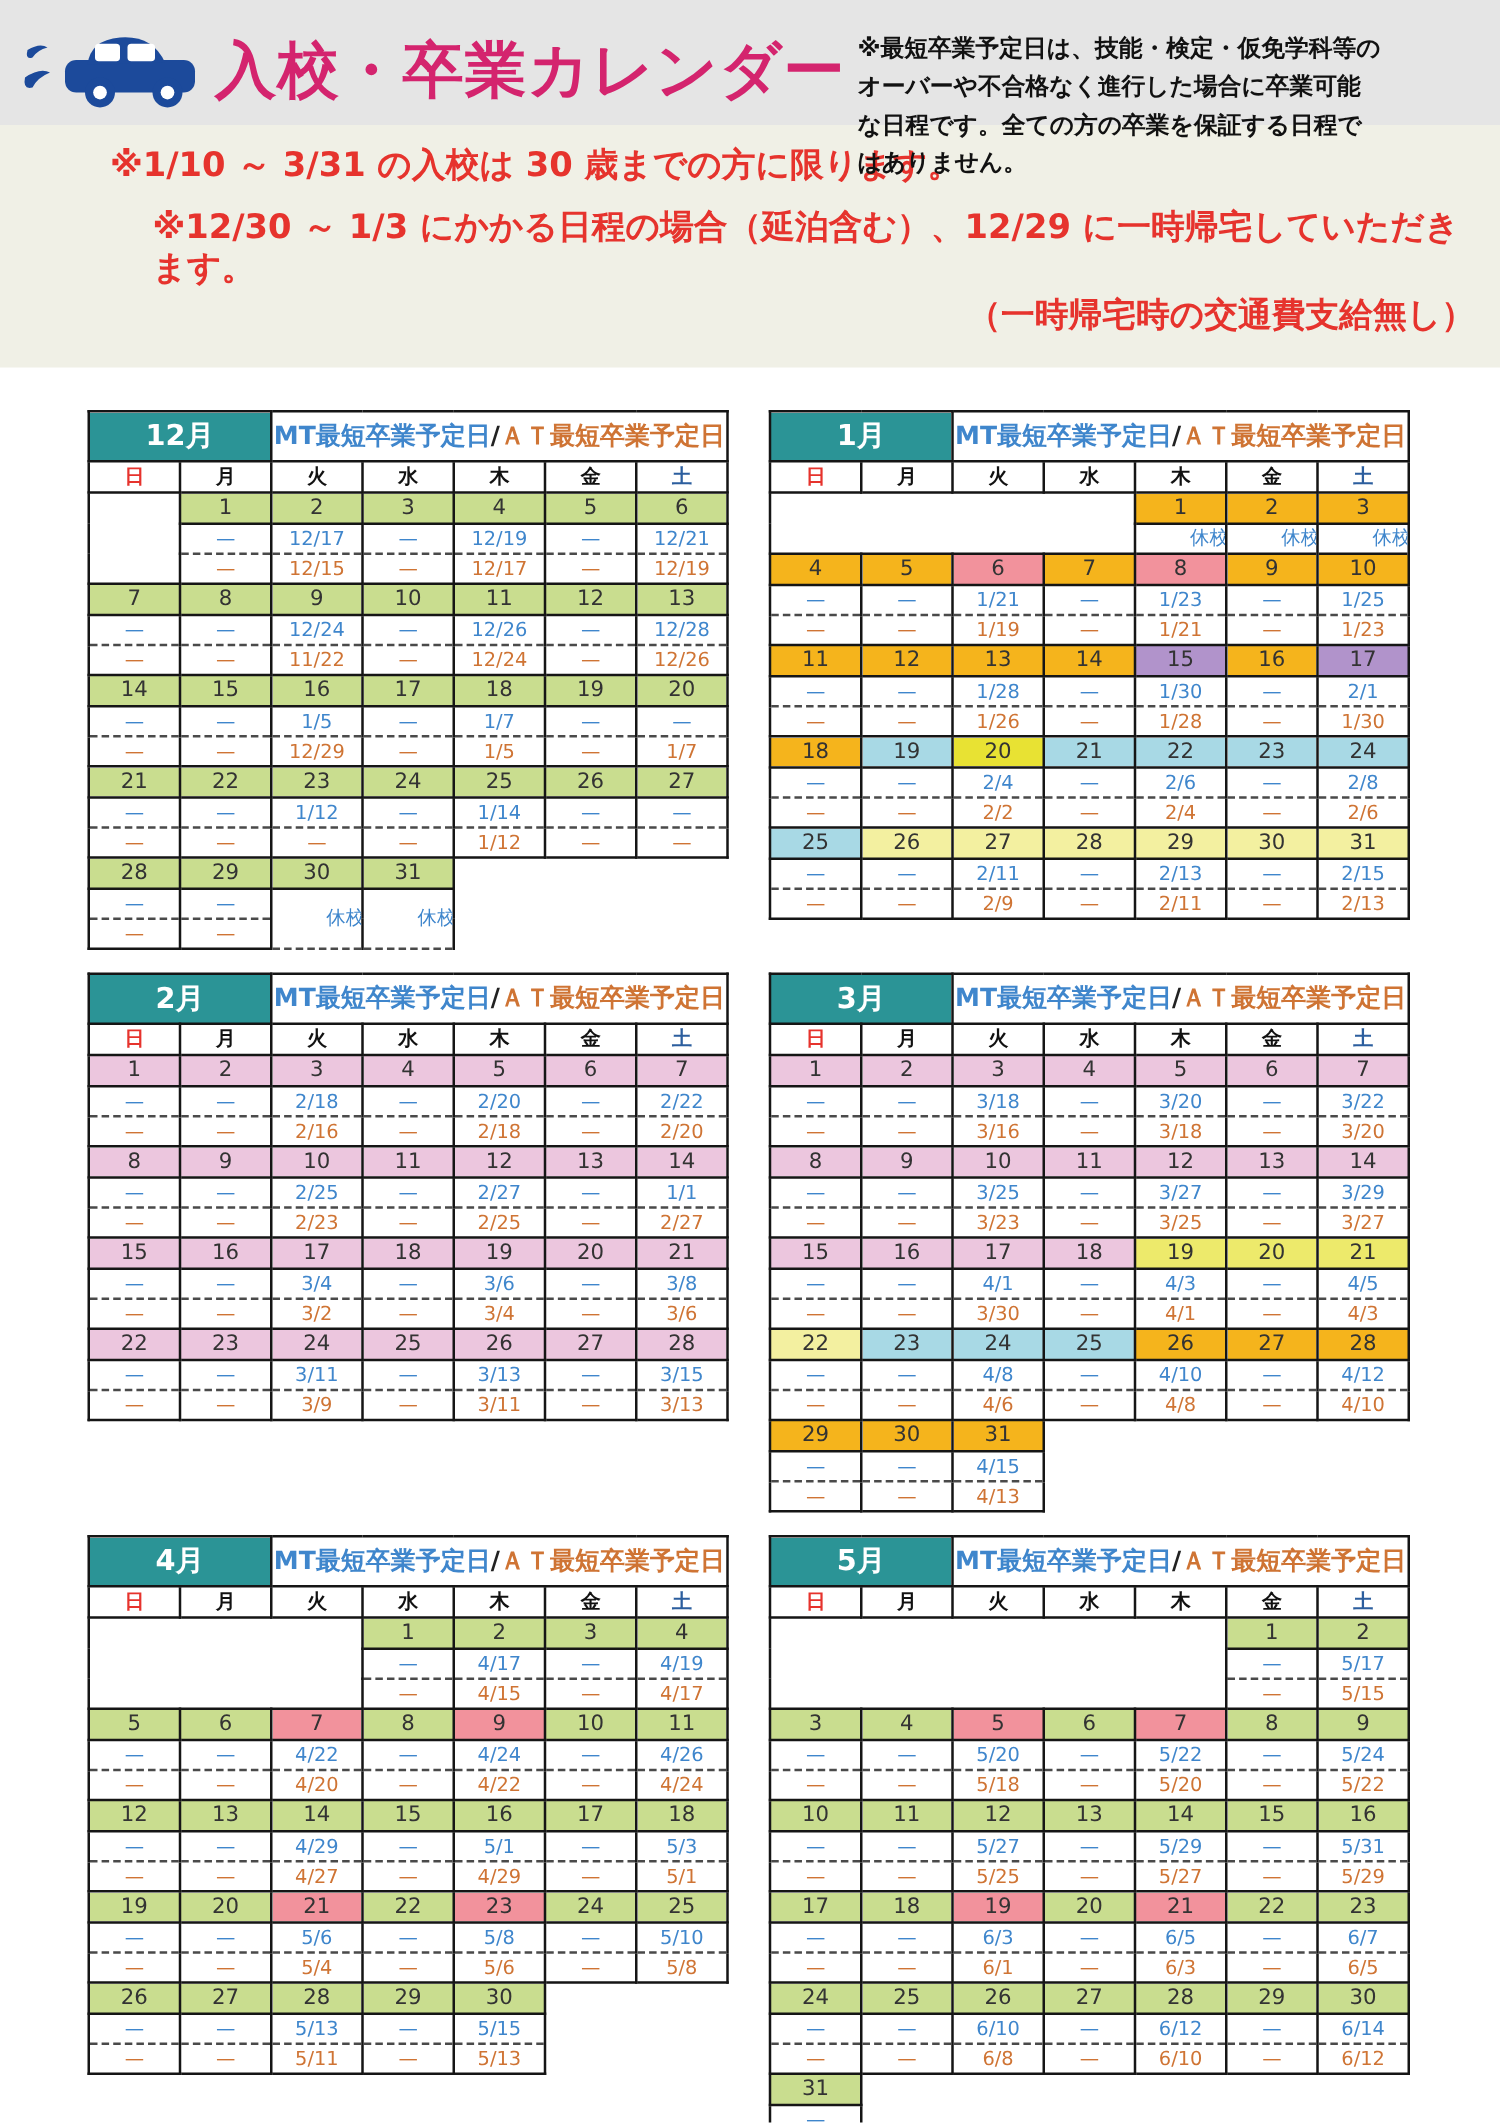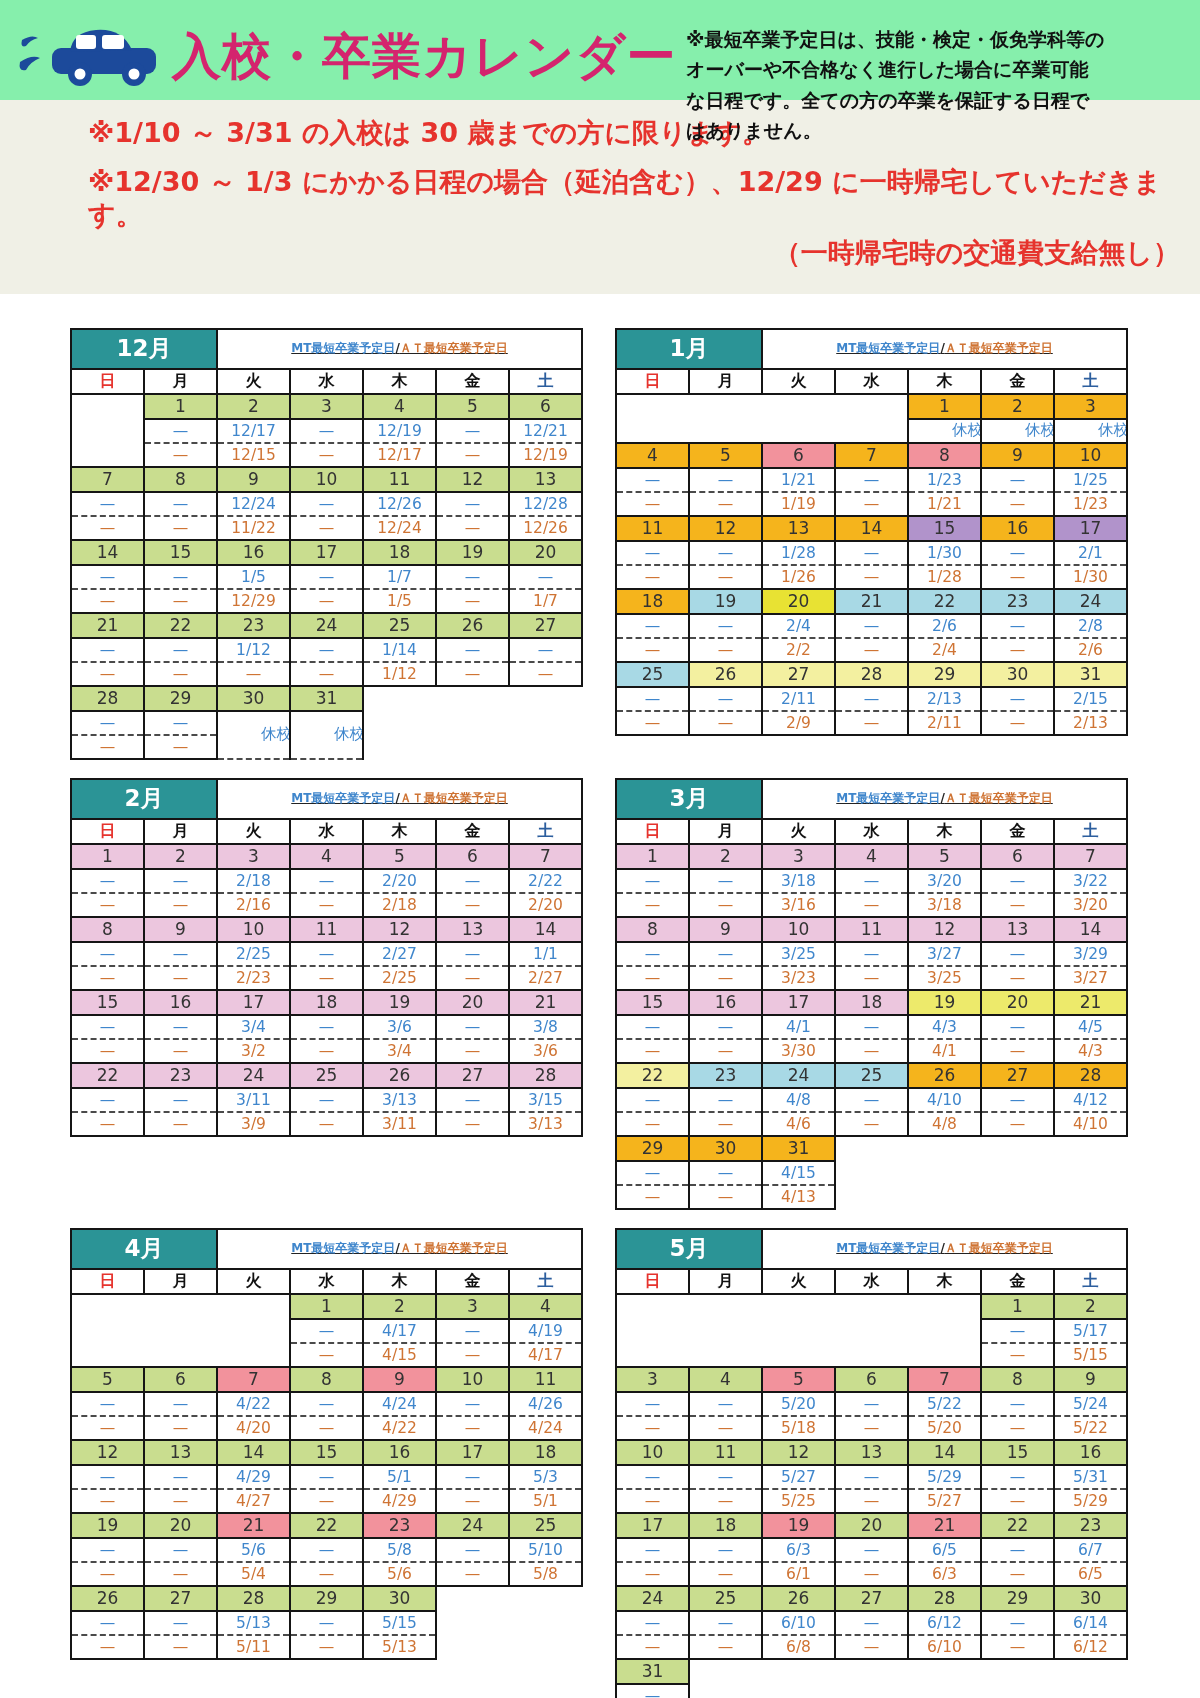--- a/index.html
+++ b/index.html
@@ -3,50 +3,50 @@
 <meta charset="utf-8">
 <style>
   * { margin:0; padding:0; box-sizing:border-box; }
   html,body { width:1200px; }
   body {
     height:1698px; background:#ffffff; overflow:hidden;
     font-family:"DejaVu Sans","Liberation Sans",sans-serif;
     position:relative;
   }
   
-  .hdr { position:relative; height:100px; background:#86efac; }
+  .hdr { position:relative; height:100px; background:#e5e5e5; }
   .car-wrap { position:absolute; left:18px; top:22px; width:150px; height:66px; }
   .page-title {
     position:absolute; left:172px; top:24px;
     font-size:49px; font-weight:900; letter-spacing:1px;
     color:var(--title_pink);
   }
   .note-right {
     position:absolute; left:686px; top:24px; width:420px;
     font-size:19px; line-height:1.6; color:#111; font-weight:600;
   }
   
   .band { background:var(--band_bg); padding:17px 20px 24px 88px; }
   .band p { color:var(--red); font-weight:800; font-size:27px; line-height:1.2; }
-  .band p + p { margin-top:17px; }
+  .band p + p { margin-top:17px;margin-left:34px; }
   .band p.sub { margin-top:6px; margin-left:26px;text-align:right; }
   
   .cal-grid {
     display:grid; grid-template-columns:513px 513px;
     column-gap:32px; row-gap:18px;
     margin:34px 0 0 70px; align-items:start;
   }
   table.cal { border-collapse:collapse; table-layout:fixed; width:513px; }
   .cal th, .cal td {
     border:2px solid #151515; text-align:center; vertical-align:middle;
     padding:0; overflow:hidden; white-space:nowrap;
   }
   .cal tr.r-head > th { height:40px; }
   .cal th.month { background:var(--teal); color:#fff; font-size:23px; font-weight:800; }
-  .cal th.legend { background:#fff; font-size:12px; font-weight:800; color:#222;text-decoration:underline; }
+  .cal th.legend { background:#fff; font-size:20px; font-weight:800; color:#222; }
   .cal th.legend .mt { color:var(--mt_blue); }
   .cal th.legend .at { color:var(--at_orange); }
   .cal tr.r-dow > th { height:25px; background:#fff; font-size:16px; font-weight:800; color:#111; }
   .cal tr.r-dow > th.sun { color:var(--red); }
   .cal tr.r-dow > th.sat { color:var(--sat_blue); }
   .cal tr.r-date > td { height:25px; font-size:17px; color:#333; }
   .cal tr.r-mt   > td { height:24px; font-size:15.5px; color:var(--mt_blue);
                         border-bottom:2px dashed #4a4a4a; background:#fff; }
   .cal tr.r-at   > td { height:24px; font-size:15.5px; color:var(--at_orange);
                         border-top:none; background:#fff; }

